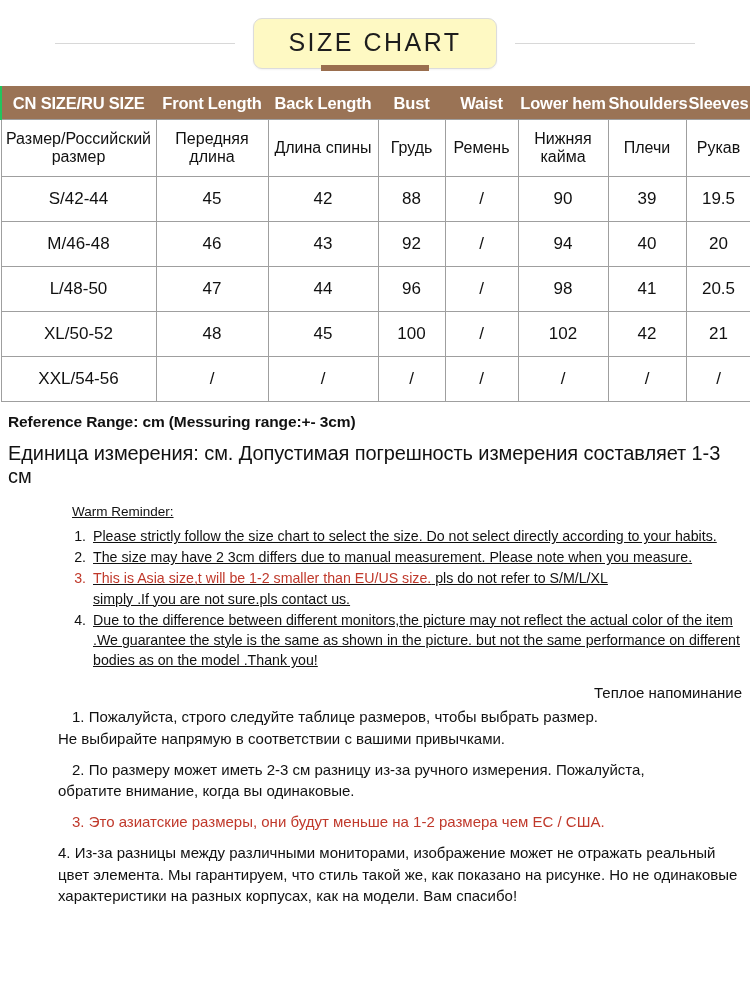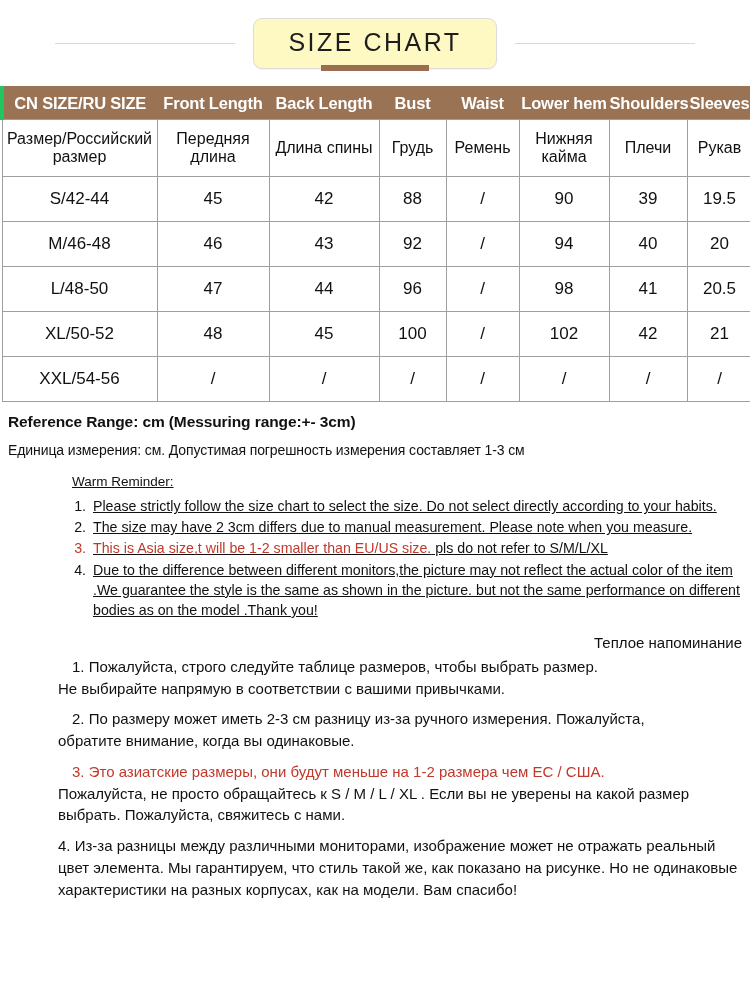--- a/index.html
+++ b/index.html
@@ -73,21 +73,21 @@
     background: #9a7355;
     color: #ffffff;
     font-size: 16.5px;
     font-weight: 700;
     height: 32px;
     border-color: #9a7355;
     border-bottom: 1px solid #9f9f9f;
     letter-spacing: -0.2px;
   }
   table.size-table thead th.first {
-    border-left: 4px solid #22c55e;
+    border-left: 2px solid #22c55e;
   }
   tr.ru-head td {
     height: 52px;
     font-size: 16px;
     color: #111;
     line-height: 1.15;
     padding: 2px 2px;
   }
   tbody tr.data-row td {
     height: 44px;
@@ -113,21 +113,21 @@
     padding: 11px 8px 0 8px;
   }
   .ref-en {
     font-size: 15.5px;
     font-weight: 700;
     color: #111;
     margin-bottom: 11px;
     letter-spacing: -0.1px;
   }
   .ref-ru {
-    font-size: 14px;
+    font-size: 20px;
     color: #111;
     margin-bottom: 4px;
     letter-spacing: -0.1px;
   }
 
   
   .reminder-en {
     padding: 10px 8px 0 64px;
     font-size: 14.2px;
     line-height: 1.42;
@@ -291,39 +291,38 @@
 <div class="reference">
   <div class="ref-en">Reference Range: cm (Messuring range:+- 3cm)</div>
   <div class="ref-ru">Единица измерения: см. Допустимая погрешность измерения составляет 1-3 см</div>
 </div>
 
 <div class="reminder-en">
   <div class="heading">Warm Reminder:</div>
   <ol class="en-list">
     <li>Please strictly follow the size chart to select the size. Do not select directly according to your habits.</li>
     <li>The size may have 2 3cm differs due to manual measurement. Please note when you measure.</li>
-    <li class="red-item"><span>This is Asia size,t will be 1-2 smaller than EU/US size.</span><span class="tail"> pls do not refer to S/M/L/XL</span></li>
+    <li class="red-item"><span>This is Asia size,t will be 1-2 smaller than EU/US size.</span><span class="tail"> pls do not refer to S/M/L/XL</span><span class="cont">simply .If you are not sure.pls contact us.</span></li>
     <li>Due to the difference between different monitors,the picture may not reflect the actual color of the item .We guarantee the style is the same as shown in the picture. but not the same performance on different bodies as on the model .Thank you!</li>
   </ol>
 </div>
 
 <div class="reminder-ru">
   <div class="ru-heading">Теплое напоминание</div>
 
   <div class="ru-para">
     <span class="indent">1. Пожалуйста, строго следуйте таблице размеров, чтобы выбрать размер.</span>
     <span class="plain">Не выбирайте напрямую в соответствии с вашими привычками.</span>
   </div>
 
   <div class="ru-para">
     <span class="indent">2. По размеру может иметь 2-3 см разницу из-за ручного измерения. Пожалуйста,</span>
     <span class="plain">обратите внимание, когда вы одинаковые.</span>
   </div>
 
   <div class="ru-para">
     <span class="red">3. Это азиатские размеры, они будут меньше на 1-2 размера чем ЕС / США.</span>
-    <span class="plain">Пожалуйста, не просто обращайтесь к S / M / L / XL . Если вы не уверены на какой размер выбрать. Пожалуйста, свяжитесь с нами.</span>
   </div>
 
   <div class="ru-para">
     <span class="plain">4. Из-за разницы между различными мониторами, изображение может не отражать реальный цвет элемента. Мы гарантируем, что стиль такой же, как показано на рисунке. Но не одинаковые характеристики на разных корпусах, как на модели. Вам спасибо!</span>
   </div>
 </div>
 
 </body></html>

